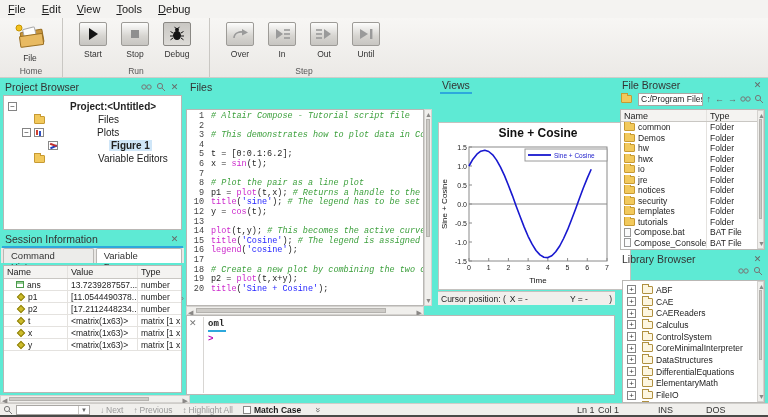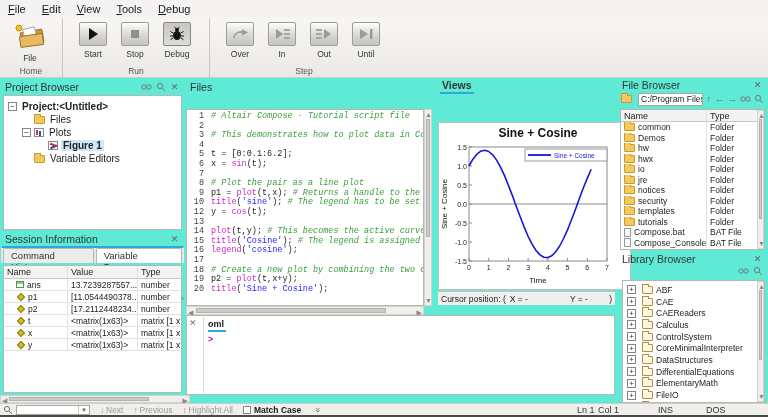--- a/index.html
+++ b/index.html
@@ -44,21 +44,21 @@
   .ico-plots { width:10px; height:9px; background:#fff; border:1px solid #888; position:relative; }
   .ico-plots::before { content:""; position:absolute; left:1px; bottom:1px; width:2px; height:5px; background:#d04030; box-shadow:3px 1px 0 #3050c0; }
   .ico-figure { width:10px; height:9px; background:#fff; border:1px solid #888; position:relative; }
   .ico-figure::before { content:""; position:absolute; left:1px; top:4px; width:7px; height:1.5px; background:#2040c0; transform:rotate(-25deg); }
   .ico-figure::after { content:""; position:absolute; left:1px; top:2px; width:7px; height:1.5px; background:#c03030; transform:rotate(20deg); }
   .ico-var { width:6px; height:6px; background:#cdbb2a; border:1px solid #8f8212; transform:rotate(45deg); margin:0 4px 0 2px; }
   .ico-matrix { width:8px; height:7px; background:#fff; border:1px solid #4a9a4a; box-shadow:inset 0 2px 0 #8fc98f; }
   .ico-page { width:7px; height:9px; background:#fbfbfb; border:1px solid #999; }
   .ico-openfolder { width:11px; height:8px; background:#fdf6e0; border:1px solid #b09040; border-radius:1px; position:relative; }
   .ico-openfolder::before { content:""; position:absolute; left:-1px; top:-3px; width:5px; height:2px; background:#fdf6e0; border:1px solid #b09040; border-bottom:none; }
-  .tlabel { padding:0 2px; }
+  .tlabel { padding:0 2px;margin-left:48px; }
   .tlabel.b { font-weight:bold; }
 
   
   .stabs { display:flex; height:15px; padding-left:2px; background:#e9e7e4; }
   .stab { font-size:9.5px; padding:1px 7px 0 7px; border:1px solid #b9b7b4; border-bottom:none; border-radius:2px 2px 0 0; margin-right:2px; background:#ececea; color:#333; cursor:pointer; }
   .stab.active { background:#fff; }
   .vtable { font-size:8.5px; }
   .vtr { display:flex; height:12px; align-items:center; border-bottom:1px solid #e4e2df; }
   .vtr.head { font-size:9px; color:#222; background:#f4f3f1; border-bottom:1px solid #c9c7c3; height:13px; }
   .vtd { overflow:hidden; white-space:nowrap; padding-left:3px; border-right:1px solid #e4e2df; height:100%; display:flex; align-items:center; }
@@ -76,21 +76,21 @@
   .tx { color:#1e1e1e; } .cm { color:#3da03d; font-style:italic; } .fn { color:#cc29cc; } .st { color:#2626ff; }
 
   
   .sbar { position:absolute; background:#f0efec; border:1px solid #d4d2cf; }
   .sthumb { position:absolute; background:#cdcbc7; border:1px solid #b4b2ae; }
   .sarr { position:absolute; color:#8a8886; font-size:7px; line-height:7px; text-align:center; }
 
   
   #oml-panel { background:#fff; border:1px solid #b9b7b4; }
   #oml-close { position:absolute; left:2px; top:2px; width:11px; height:11px; color:#777; font-size:9px; cursor:pointer; }
-  #oml-body { position:absolute; left:16px; top:1px; right:1px; bottom:1px; border-left:1px solid #d8d6d3; padding:2px 0 8px 4px; font-family:Liberation Sans, sans-serif; font-size:9px; }
+  #oml-body { position:absolute; left:16px; top:1px; right:1px; bottom:1px; border-left:1px solid #d8d6d3; padding:2px 0 8px 4px; font-family:Liberation Mono, monospace; font-size:9px; }
   #oml-label { font-weight:bold; border-bottom:2px solid #2da8dc; display:inline-block; padding:0 2px 1px 0; }
   #oml-prompt { color:#b400b4; font-weight:bold; display:block; margin-top:2px; }
 
   
   #views-head-label { border-bottom:2px solid #2da8dc; padding:0 2px 1px 2px; }
   #figure-sublabel { height:13px; font-size:9.5px; padding:1px 0 0 5px; color:#222; }
   #plot-wrap { position:absolute; left:2px; top:42px; width:193px; height:168px; background:#fff; border:1px solid #c4c2bf; }
   #cursor-bar { position:absolute; left:2px; bottom:0; width:177px; height:14px; font-size:8.5px; display:flex; align-items:center; background:#f0efec; border-top:1px solid #c4c2bf; padding:0 3px; color:#222; }
 
   
@@ -404,21 +404,21 @@
 
   <div class="panel" id="oml-panel" style="left:186px; top:315px; width:429px; height:80px;">
     <div id="oml-close">✕</div>
     <div id="oml-body">
       <span id="oml-label">oml</span>
       <span id="oml-prompt">&gt;</span>
     </div>
   </div>
 
   <div class="panel" style="left:436px; top:80px; width:181px; height:225px;">
-    <div class="phead" style="height:13px;font-weight:bold;">
+    <div class="phead" style="height:13px;">
       <span id="views-head-label">Views</span>
     </div>
     <div class="ftab-row" style="height:14px;">
       <div class="ftab" style="border-bottom:1px solid #fff;">
         <span>Figure 1</span>
       </div>
     </div>
     <div id="figure-sublabel">Figure 1</div>
     <div id="plot-wrap">
       <svg id="plot-svg" width="175" height="166">

